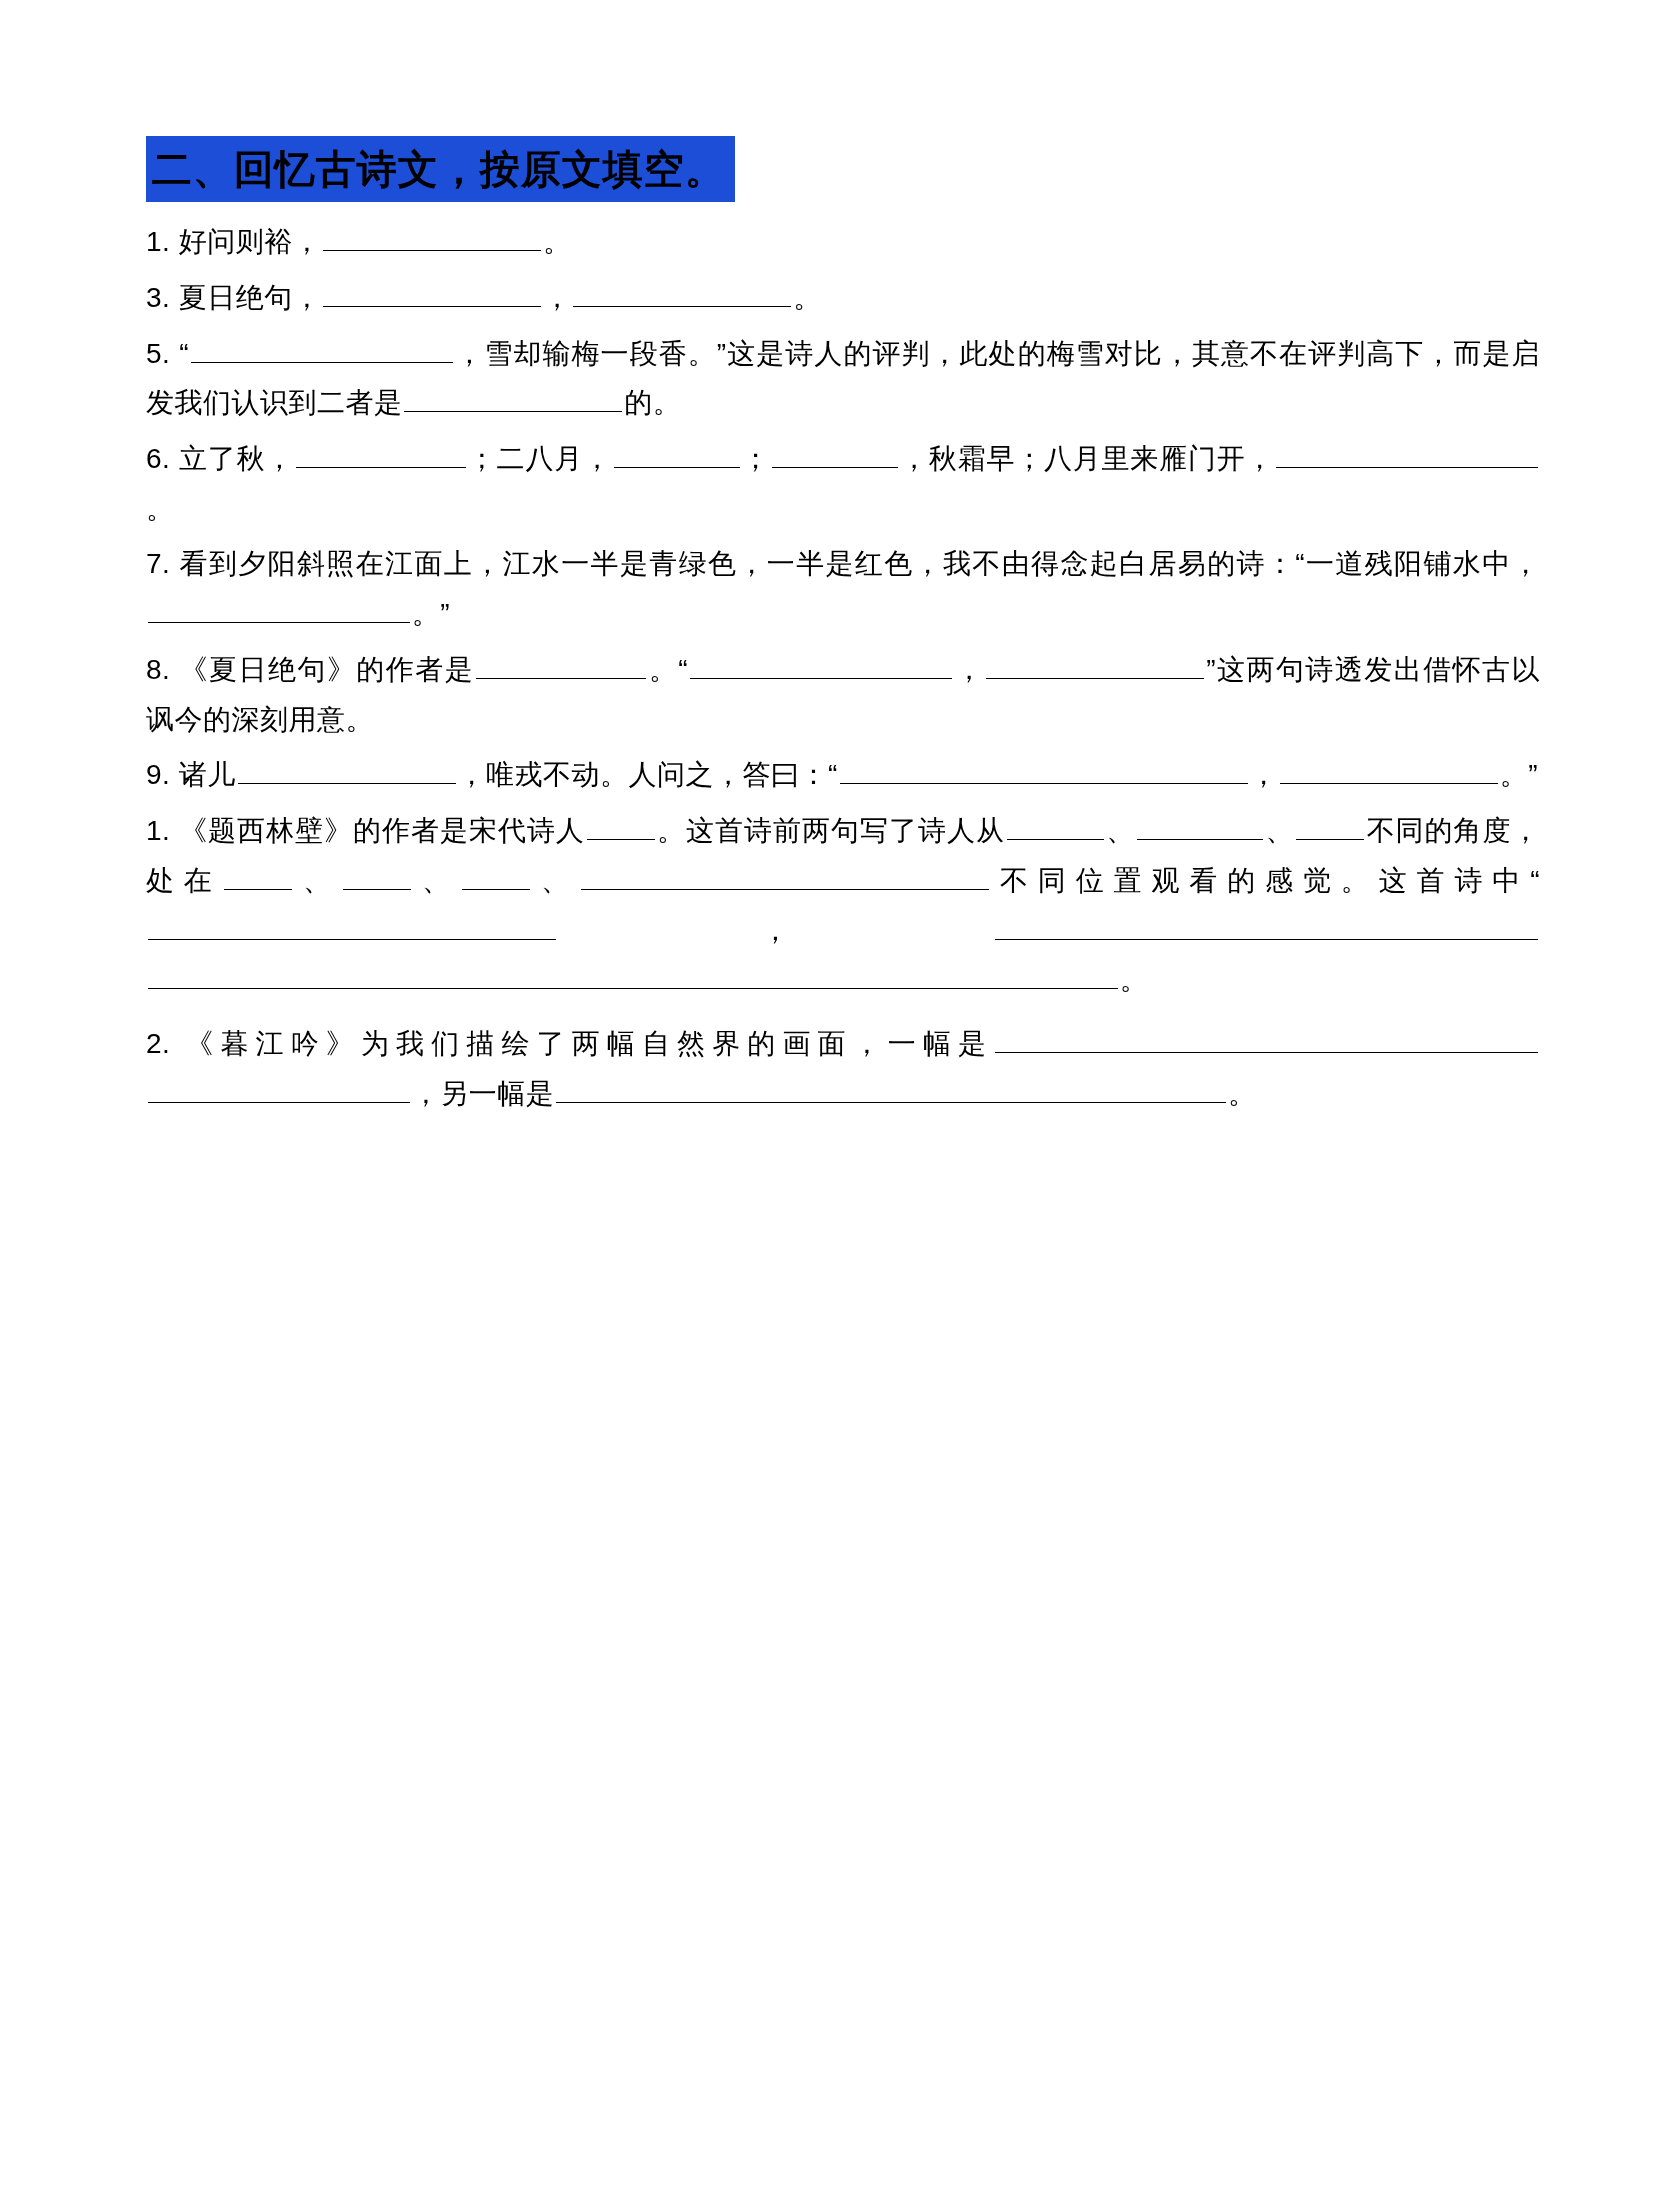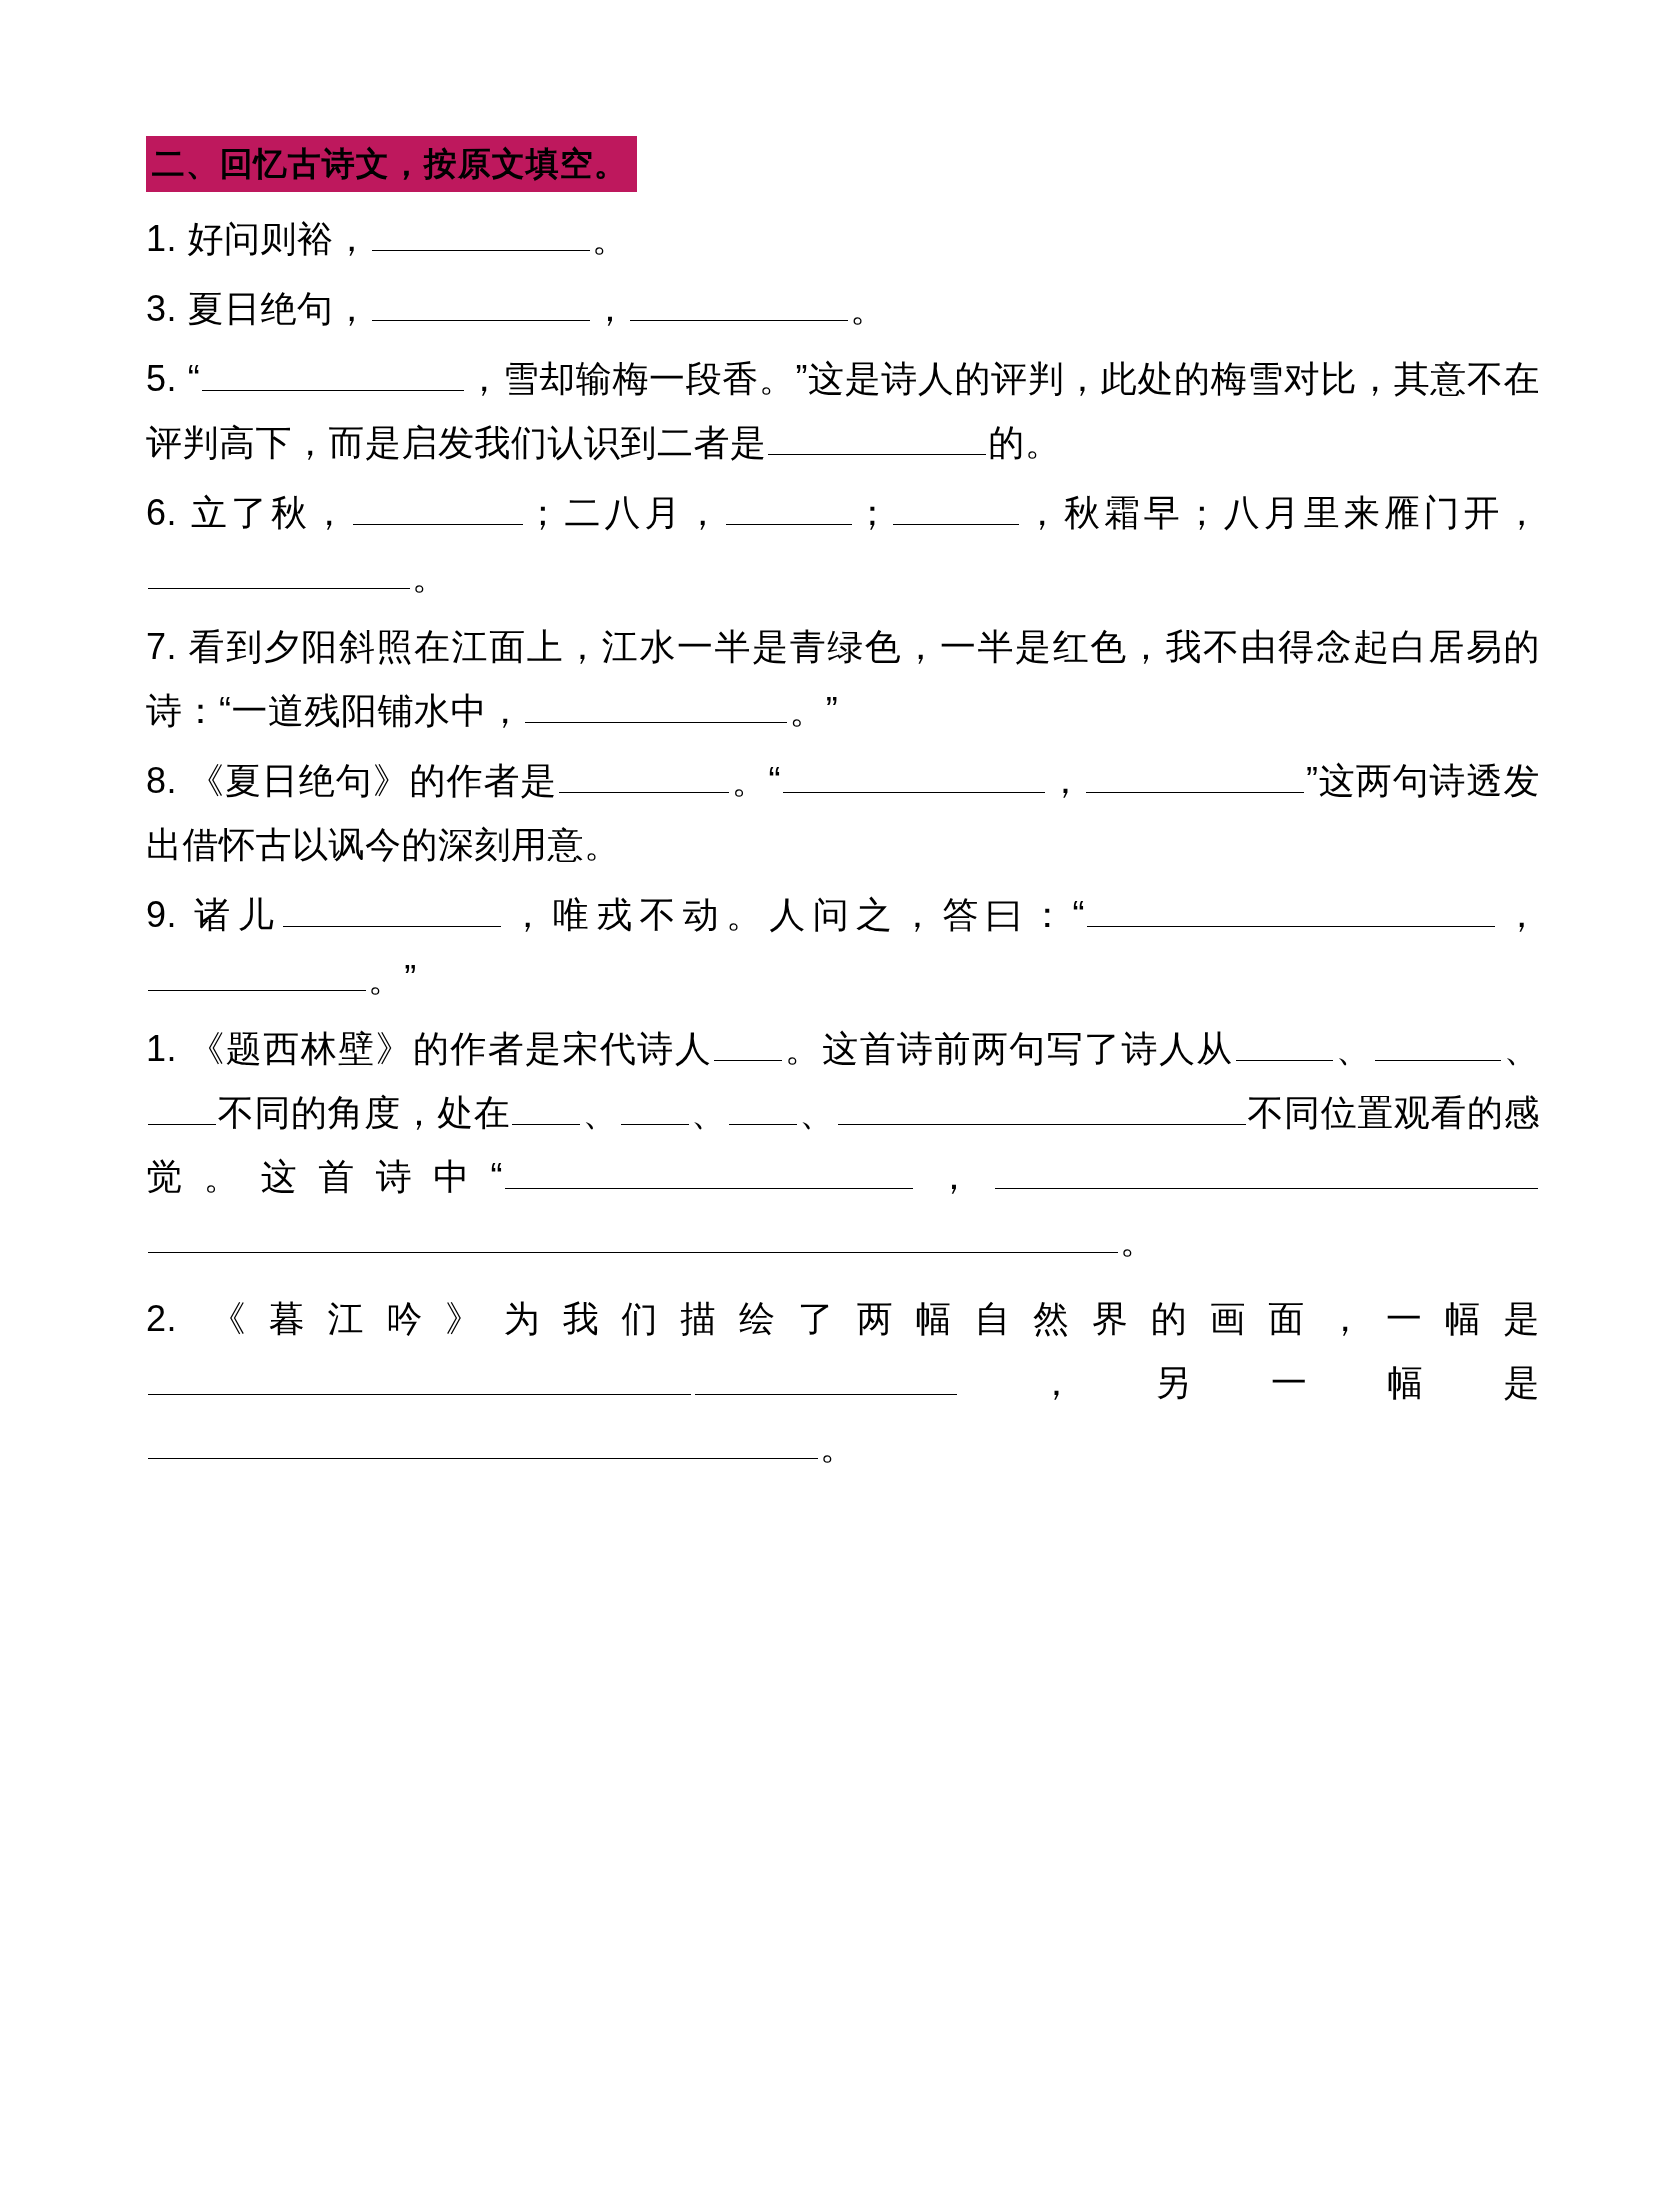--- a/index.html
+++ b/index.html
@@ -14,33 +14,33 @@
     color: #000000;
   }
   .page {
     width: 1655px;
     min-height: 2207px;
     box-sizing: border-box;
     padding: 136px 115px 58px 146px;
   }
   .section-head {
     display: inline-block;
-    background: #be185d;
+    background: #1d4ed8;
     font-weight: bold;
-    font-size: 33px;
+    font-size: 40px;
     line-height: 1.45;
     padding: 3.9px 9.7px 3.9px 5.8px;
     margin: 0 0 15.5px 0;
     letter-spacing: 1px;
   }
   .section-head.second {
     margin-top: 17.5px;
   }
   .item {
-    font-size: 36px;
+    font-size: 28px;
     line-height: 1.78;
     margin: 0 0 5.8px 0;
     text-align: justify;
     letter-spacing: 0.5px;
     word-break: break-all;
   }
   .blank {
     display: inline-block;
     border-bottom: 1.9px solid #000;
     vertical-align: baseline;

